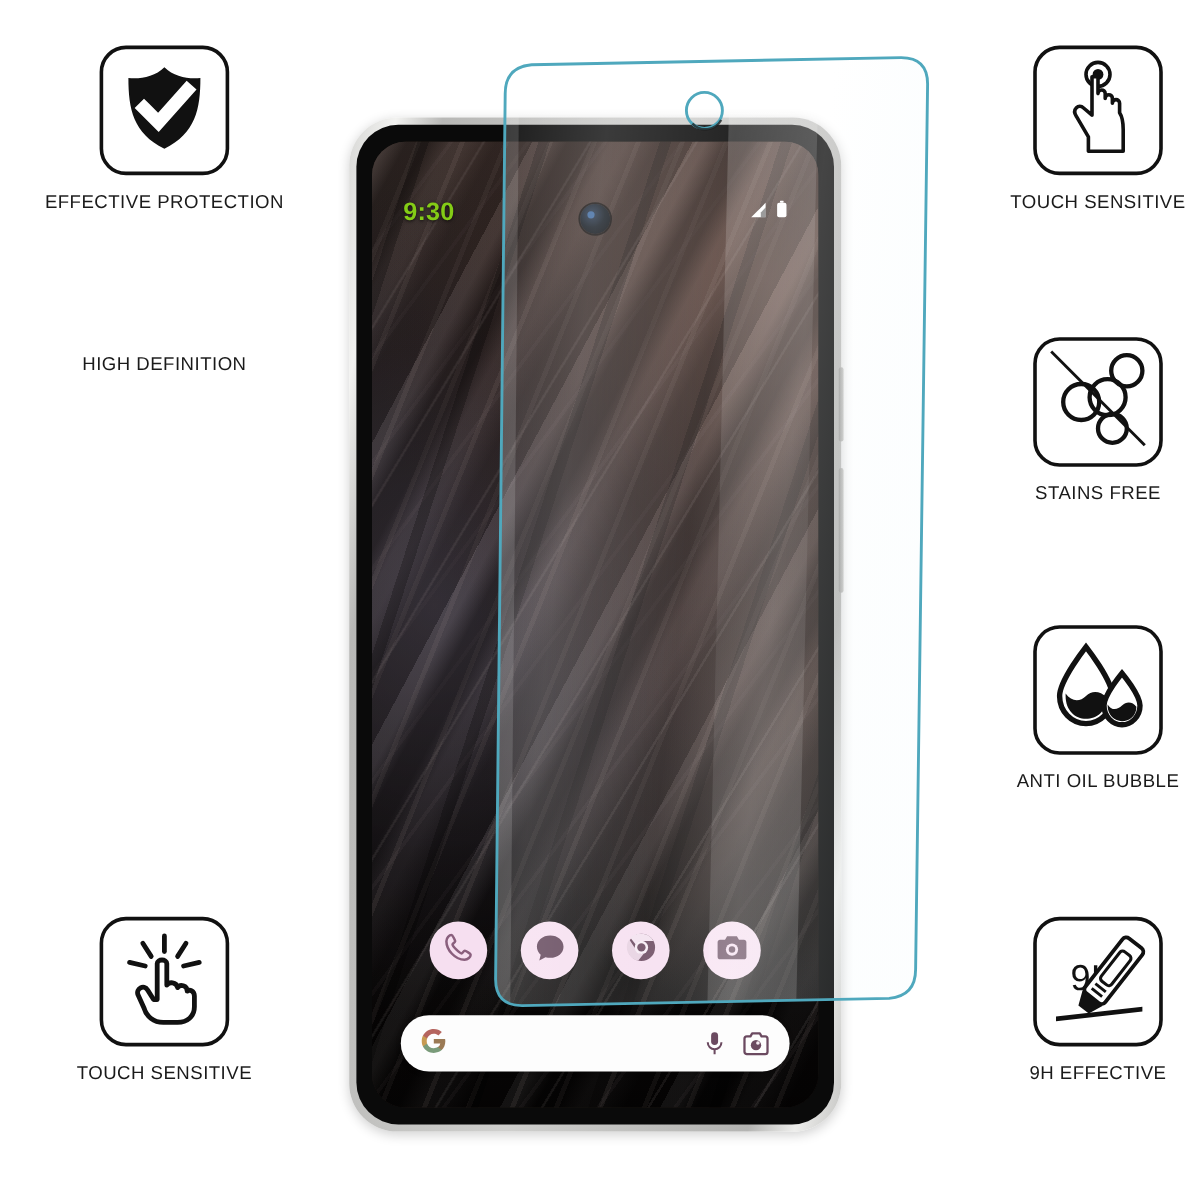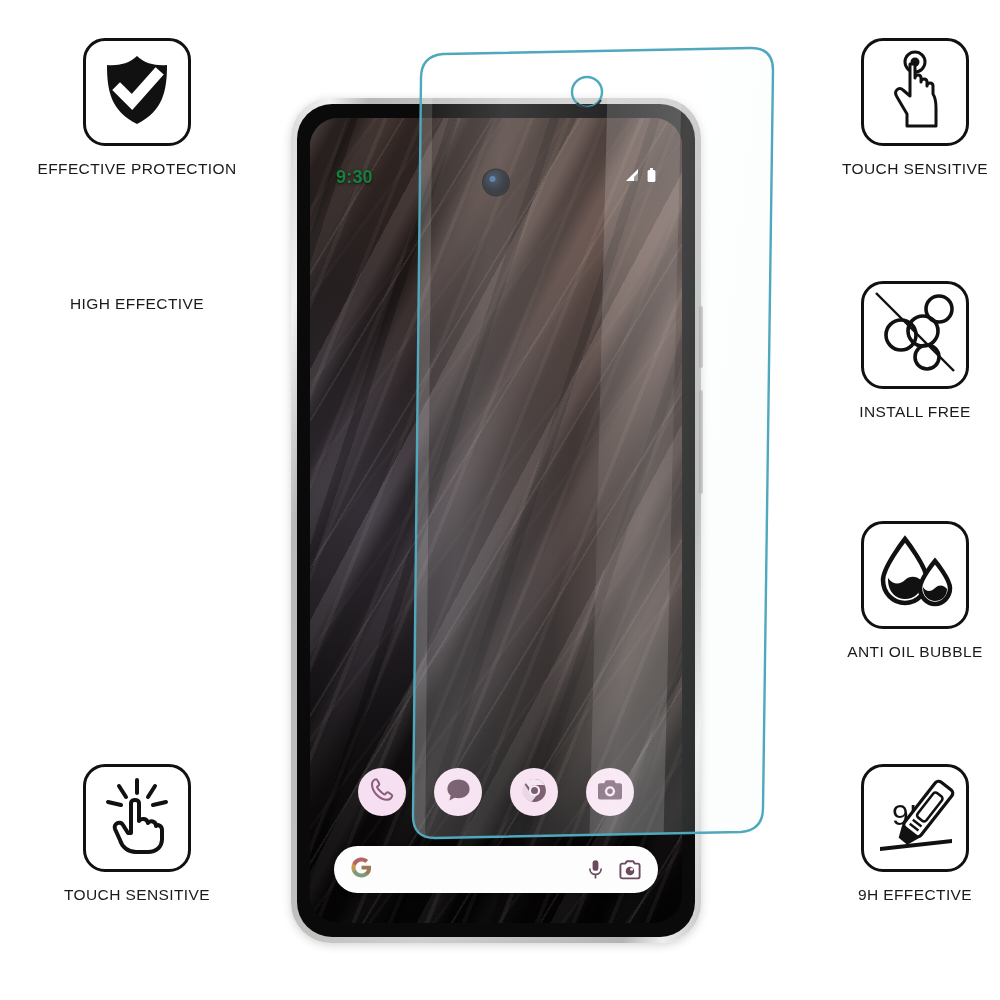--- a/index.html
+++ b/index.html
@@ -189,22 +189,22 @@
     position: absolute;
     left: 0; right: 0; top: 44px;
     height: 30px;
     display: flex;
     align-items: center;
     justify-content: space-between;
     padding: 0 26px;
     z-index: 6;
   }
   #status-time {
-    color: #15803d;
-    font-size: 18px;
+    color: #84cc16;
+    font-size: 21px;
     font-weight: bold;
     letter-spacing: 0.2px;
     text-shadow: 0 1px 3px rgba(0,0,0,0.75);
   }
   #status-icons {
     display: flex;
     align-items: center;
     gap: 5px;
   }
 
@@ -281,21 +281,21 @@
           <svg width="72" height="74" viewBox="0 0 72 74">
             <path d="M36 3 C28 11 16 13 6 12 C6 38 10 58 36 71 C62 58 66 38 66 12 C56 13 44 11 36 3 Z" fill="#111111"></path>
             <path d="M19 37 L31 49 L55 22" stroke="#ffffff" stroke-width="11" fill="none" stroke-linecap="square" stroke-linejoin="miter"></path>
           </svg>
         </span>
       </div>
       <div class="feature-label">EFFECTIVE PROTECTION</div>
     </div>
 
     <div class="feature row-2">
-      <div class="feature-label">HIGH EFFECTIVE</div>
+      <div class="feature-label">HIGH DEFINITION</div>
     </div>
 
 
     <div class="feature row-4">
       <div class="feature-icon-box">
         <span>
           <svg width="74" height="78" viewBox="0 0 74 78">
             <g stroke="#111111" stroke-width="4" stroke-linecap="round">
               <line x1="37" y1="3" x2="37" y2="16"></line>
               <line x1="19" y1="9" x2="26" y2="20"></line>
@@ -345,21 +345,21 @@
         <span>
           <svg width="84" height="84" viewBox="0 0 84 84">
             <circle cx="28" cy="44" r="15" fill="none" stroke="#111111" stroke-width="3.6"></circle>
             <circle cx="50" cy="40" r="15" fill="none" stroke="#111111" stroke-width="3.6"></circle>
             <circle cx="66" cy="18" r="13" fill="none" stroke="#111111" stroke-width="3.6"></circle>
             <circle cx="54" cy="66" r="12" fill="none" stroke="#111111" stroke-width="3.6"></circle>
             <line x1="3" y1="2" x2="81" y2="80" stroke="#111111" stroke-width="2.4"></line>
           </svg>
         </span>
       </div>
-      <div class="feature-label">INSTALL FREE</div>
+      <div class="feature-label">STAINS FREE</div>
     </div>
 
     <div class="feature row-3">
       <div class="feature-icon-box">
         <span>
           <svg width="80" height="76" viewBox="0 0 80 76">
             <path d="M30 4 C30 4 8 32 8 45 C8 58 18 68 30 68 C42 68 52 58 52 45 C52 32 30 4 30 4 Z" fill="#ffffff" stroke="#111111" stroke-width="4.5"></path>
             <path d="M13 43 C18 50 25 50 30 45 C35 40 42 41 47 46
                      C47 58 39 64 30 64 C21 64 13 57 13 45 Z" fill="#111111"></path>
             <path d="M60 26 C60 26 45 44 45 53 C45 62 52 69 60 69 C68 69 75 62 75 53 C75 44 60 26 60 26 Z" fill="#ffffff" stroke="#111111" stroke-width="4.5"></path>

